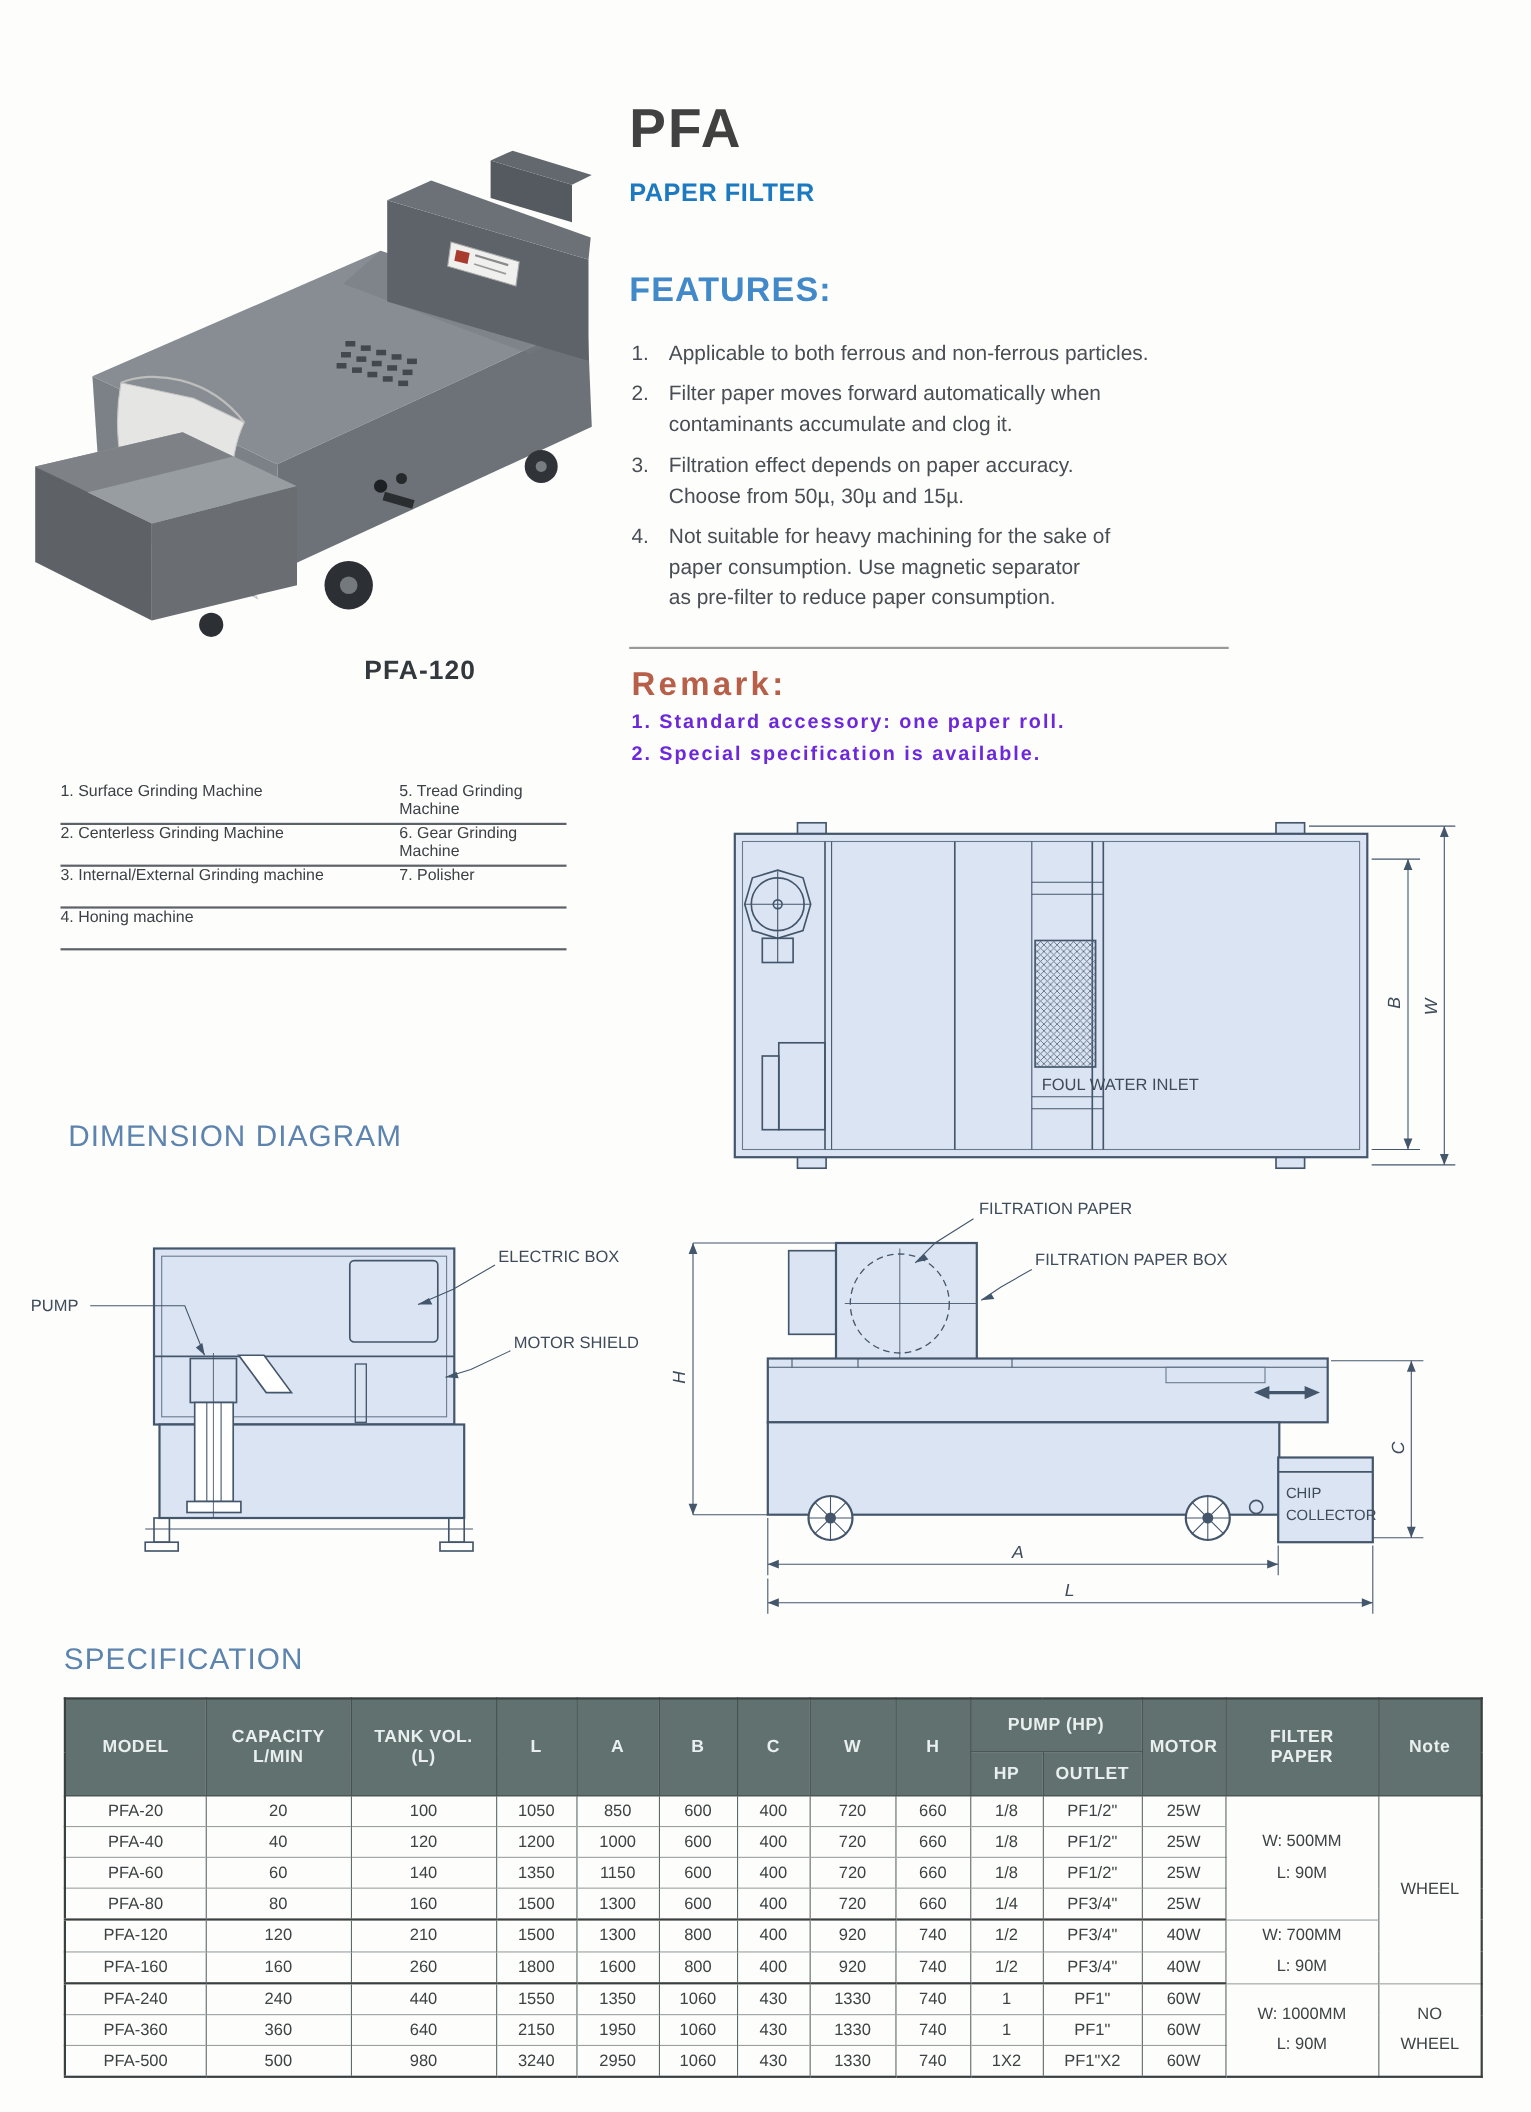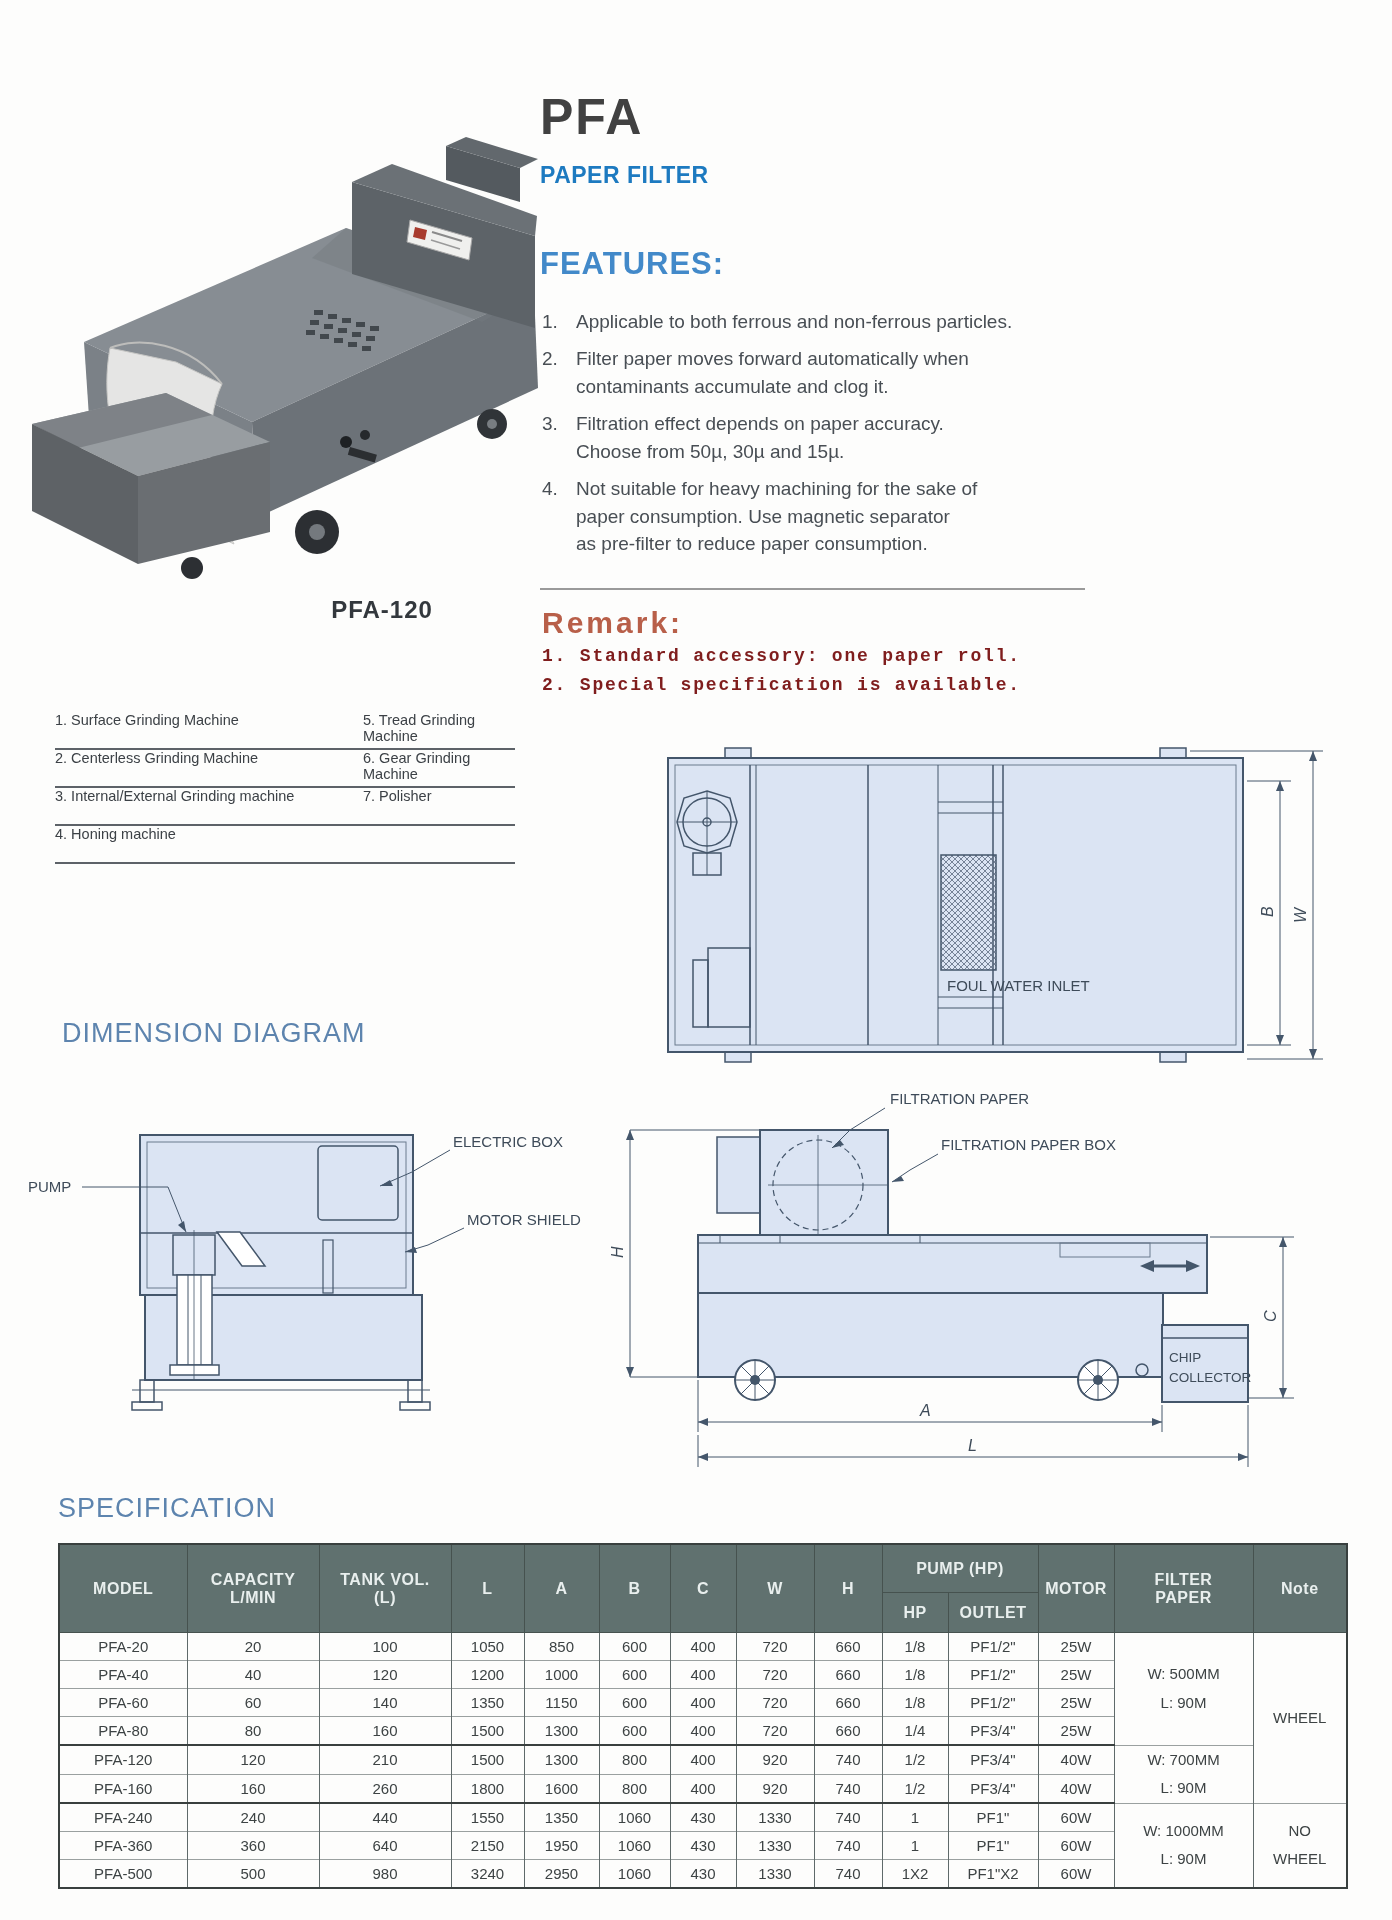--- a/index.html
+++ b/index.html
@@ -9,21 +9,21 @@
 
   
   .pfa-title{font-size:50px;font-weight:bold;color:#414141;letter-spacing:2px;}
   .pfa-sub{font-size:23px;font-weight:bold;color:#1d7ac0;letter-spacing:0.5px;}
   .features-h{font-size:31px;font-weight:bold;color:#4289c9;letter-spacing:1px;}
   .feat-item{display:flex;margin-bottom:9px;font-size:19px;line-height:1.47;color:#484e54;}
   .feat-num{width:34px;flex:0 0 34px;}
   .feat-text{white-space:pre-line;}
   .divider{border-top:2px solid #9a9a9a;width:545px;}
   .remark-h{font-size:30px;color:#b85f49;letter-spacing:3px;font-weight:bold;}
-  .remark-item{font-size:18px;color:#7f1d1d;letter-spacing:1.8px;font-weight:bold;line-height:29px;font-family:Liberation Mono, monospace;}
+  .remark-item{font-size:18px;color:#6d28d9;letter-spacing:1.8px;font-weight:bold;line-height:29px;}
 
   
   .caption{font-size:24px;font-weight:bold;color:#33383d;letter-spacing:1px;text-align:center;}
 
   
   .app-block{width:460px;}
   .app-head{border-top:3px solid #41464b;border-bottom:3px solid #41464b;
             font-size:20px;font-weight:bold;color:#2b3035;padding:7px 2px;letter-spacing:0.5px;}
   .app-row{display:flex;border-bottom:2px solid #5d6268;min-height:36px;align-items:flex-start;
            font-size:14.5px;color:#3c4146;}
@@ -110,21 +110,21 @@
 
     <circle cx="303" cy="442" r="22" fill="#2c2f33"></circle>
     <circle cx="303" cy="442" r="8" fill="#74797e"></circle>
     <circle cx="478" cy="334" r="15" fill="#303438"></circle>
     <circle cx="478" cy="334" r="5" fill="#787d82"></circle>
     <circle cx="178" cy="478" r="11" fill="#2c2f33"></circle>
   </svg>
 
   <div class="abs caption" style="left:312px;top:596px;width:140px;">PFA-120</div>
 
-  <div class="abs" style="left:540px;top:0;width:548px;height:760px;">
+  <div class="abs" style="left:572px;top:0;width:548px;height:760px;">
     <div class="abs pfa-title" style="top:88px;left:0;">PFA</div>
     <div class="abs pfa-sub" style="top:162px;left:0;">PAPER FILTER</div>
     <div class="abs features-h" style="top:246px;left:0;">FEATURES:</div>
     <div class="abs" style="top:308px;left:2px;width:540px;">
         <div class="feat-item">
           <span class="feat-num">1.</span>
           <span class="feat-text">Applicable to both ferrous and non-ferrous particles.</span>
         </div>
         <div class="feat-item">
           <span class="feat-num">2.</span>

